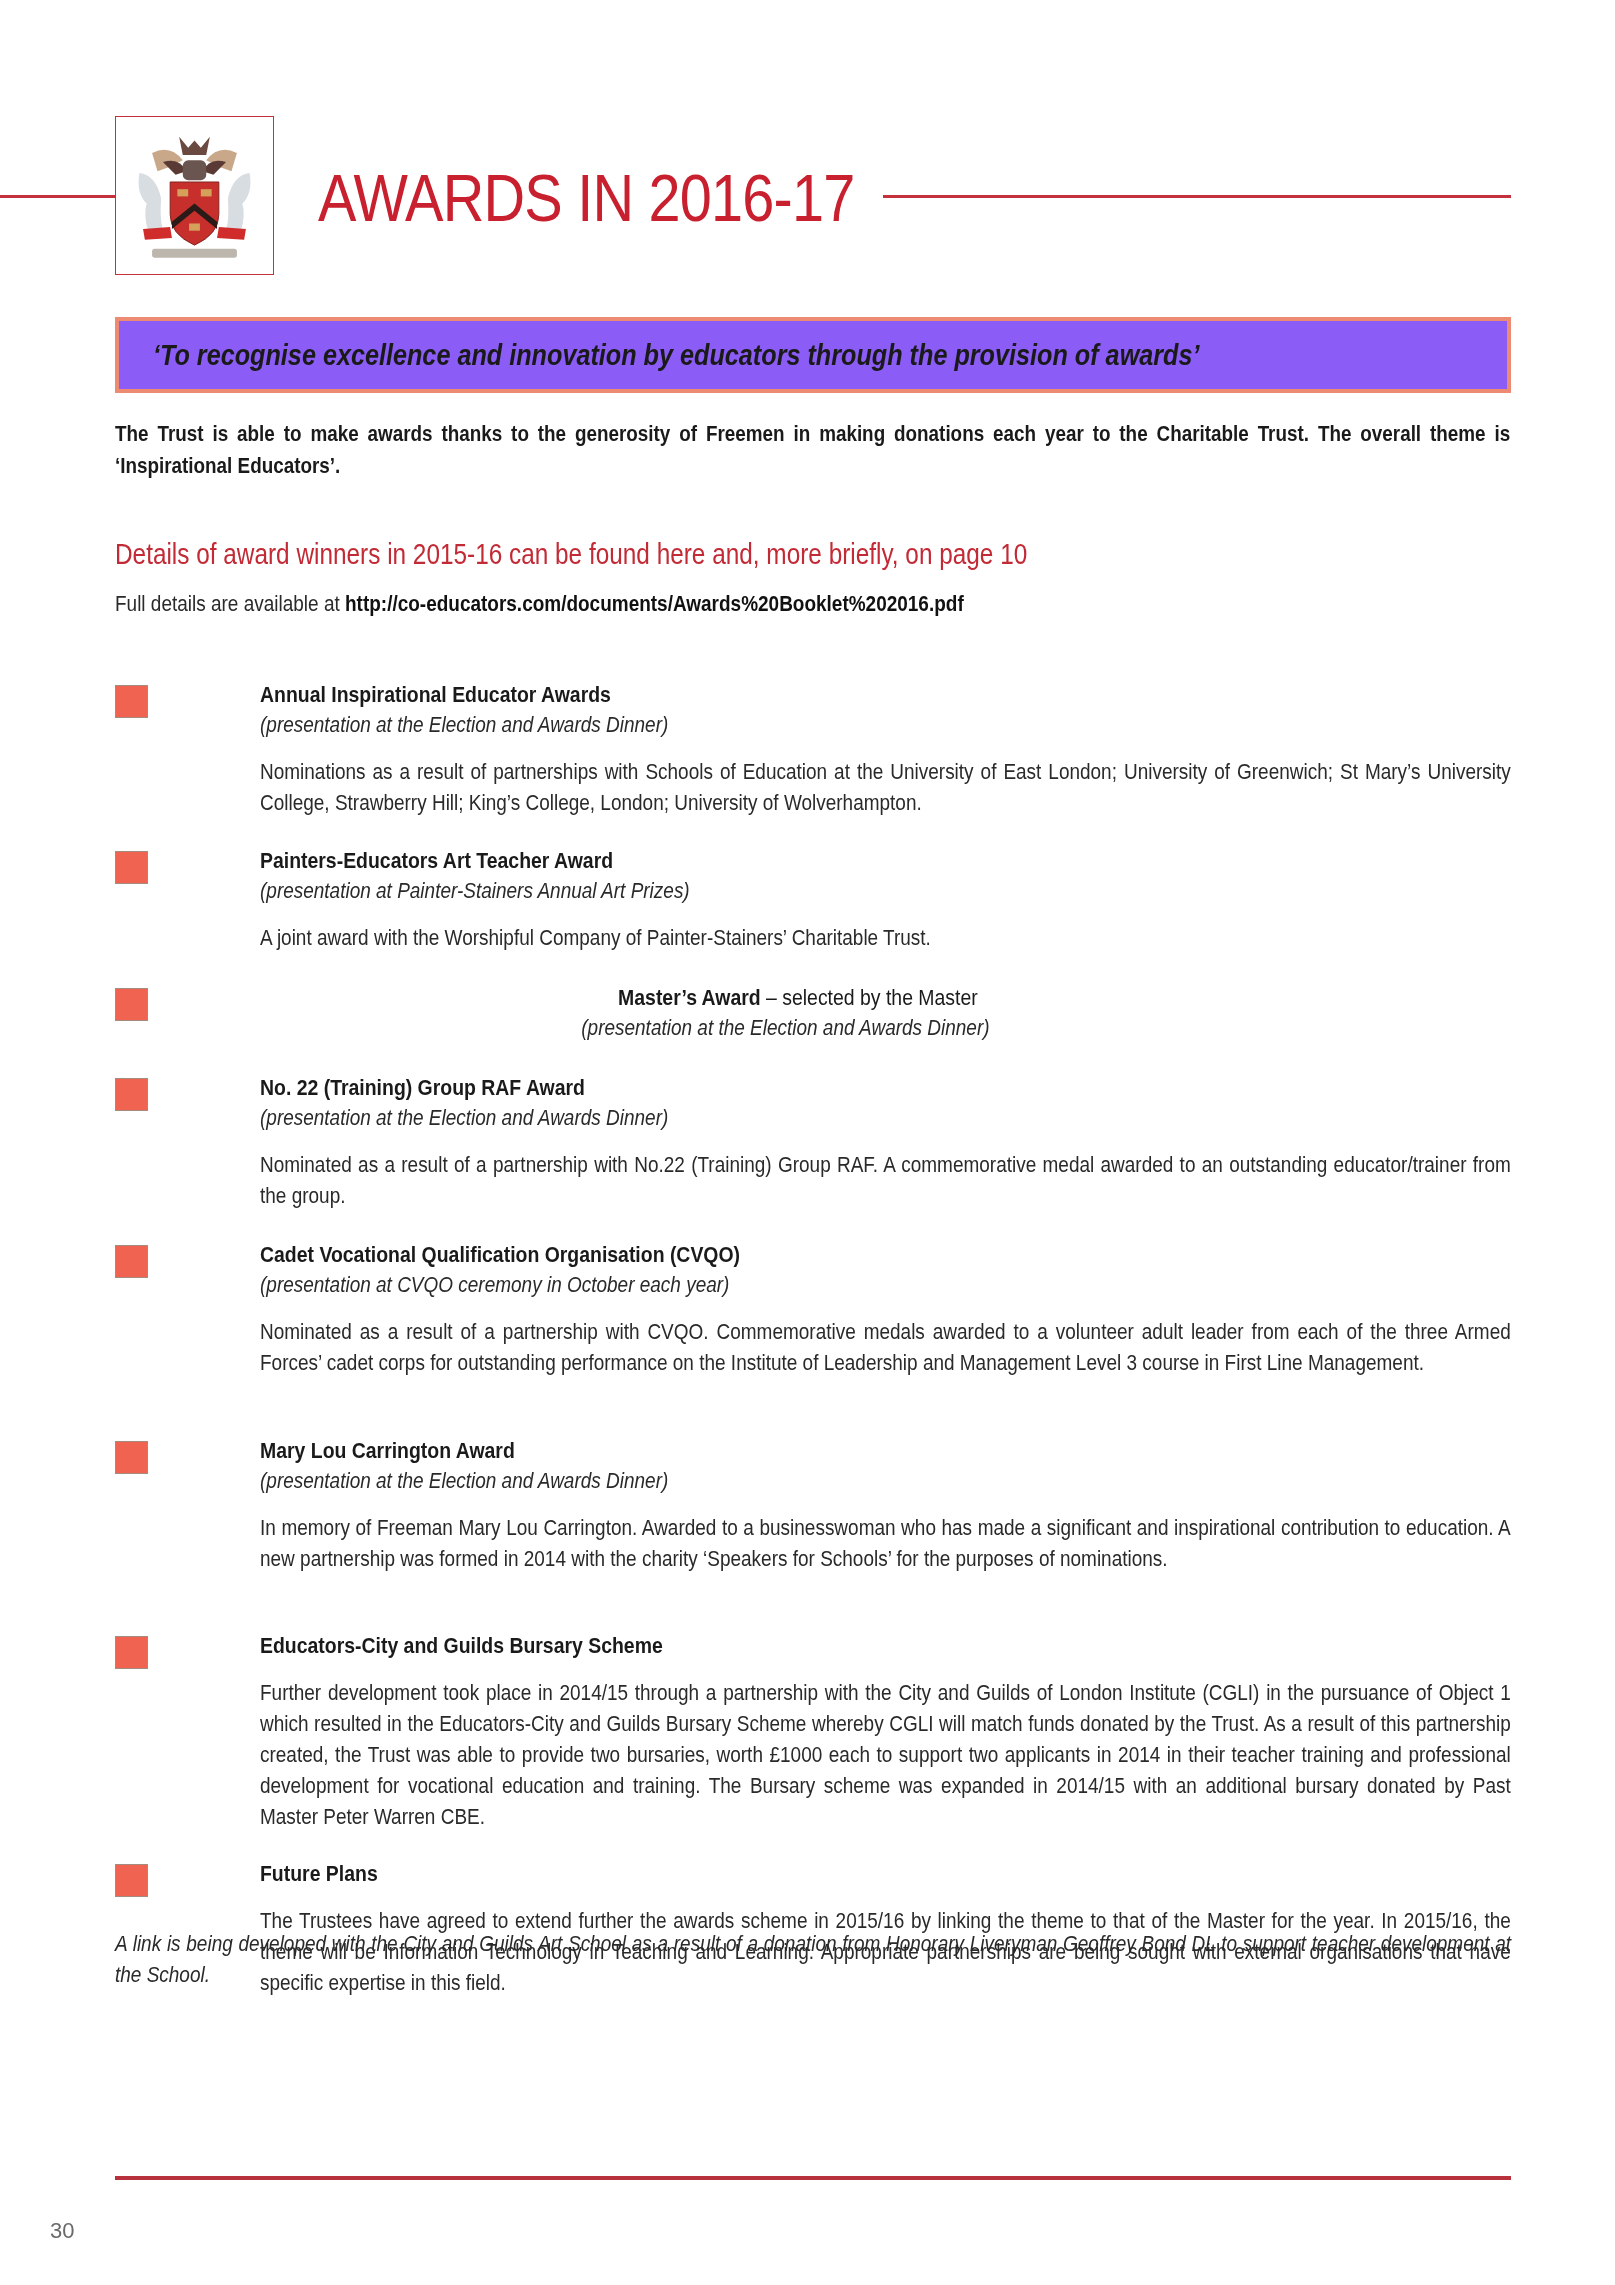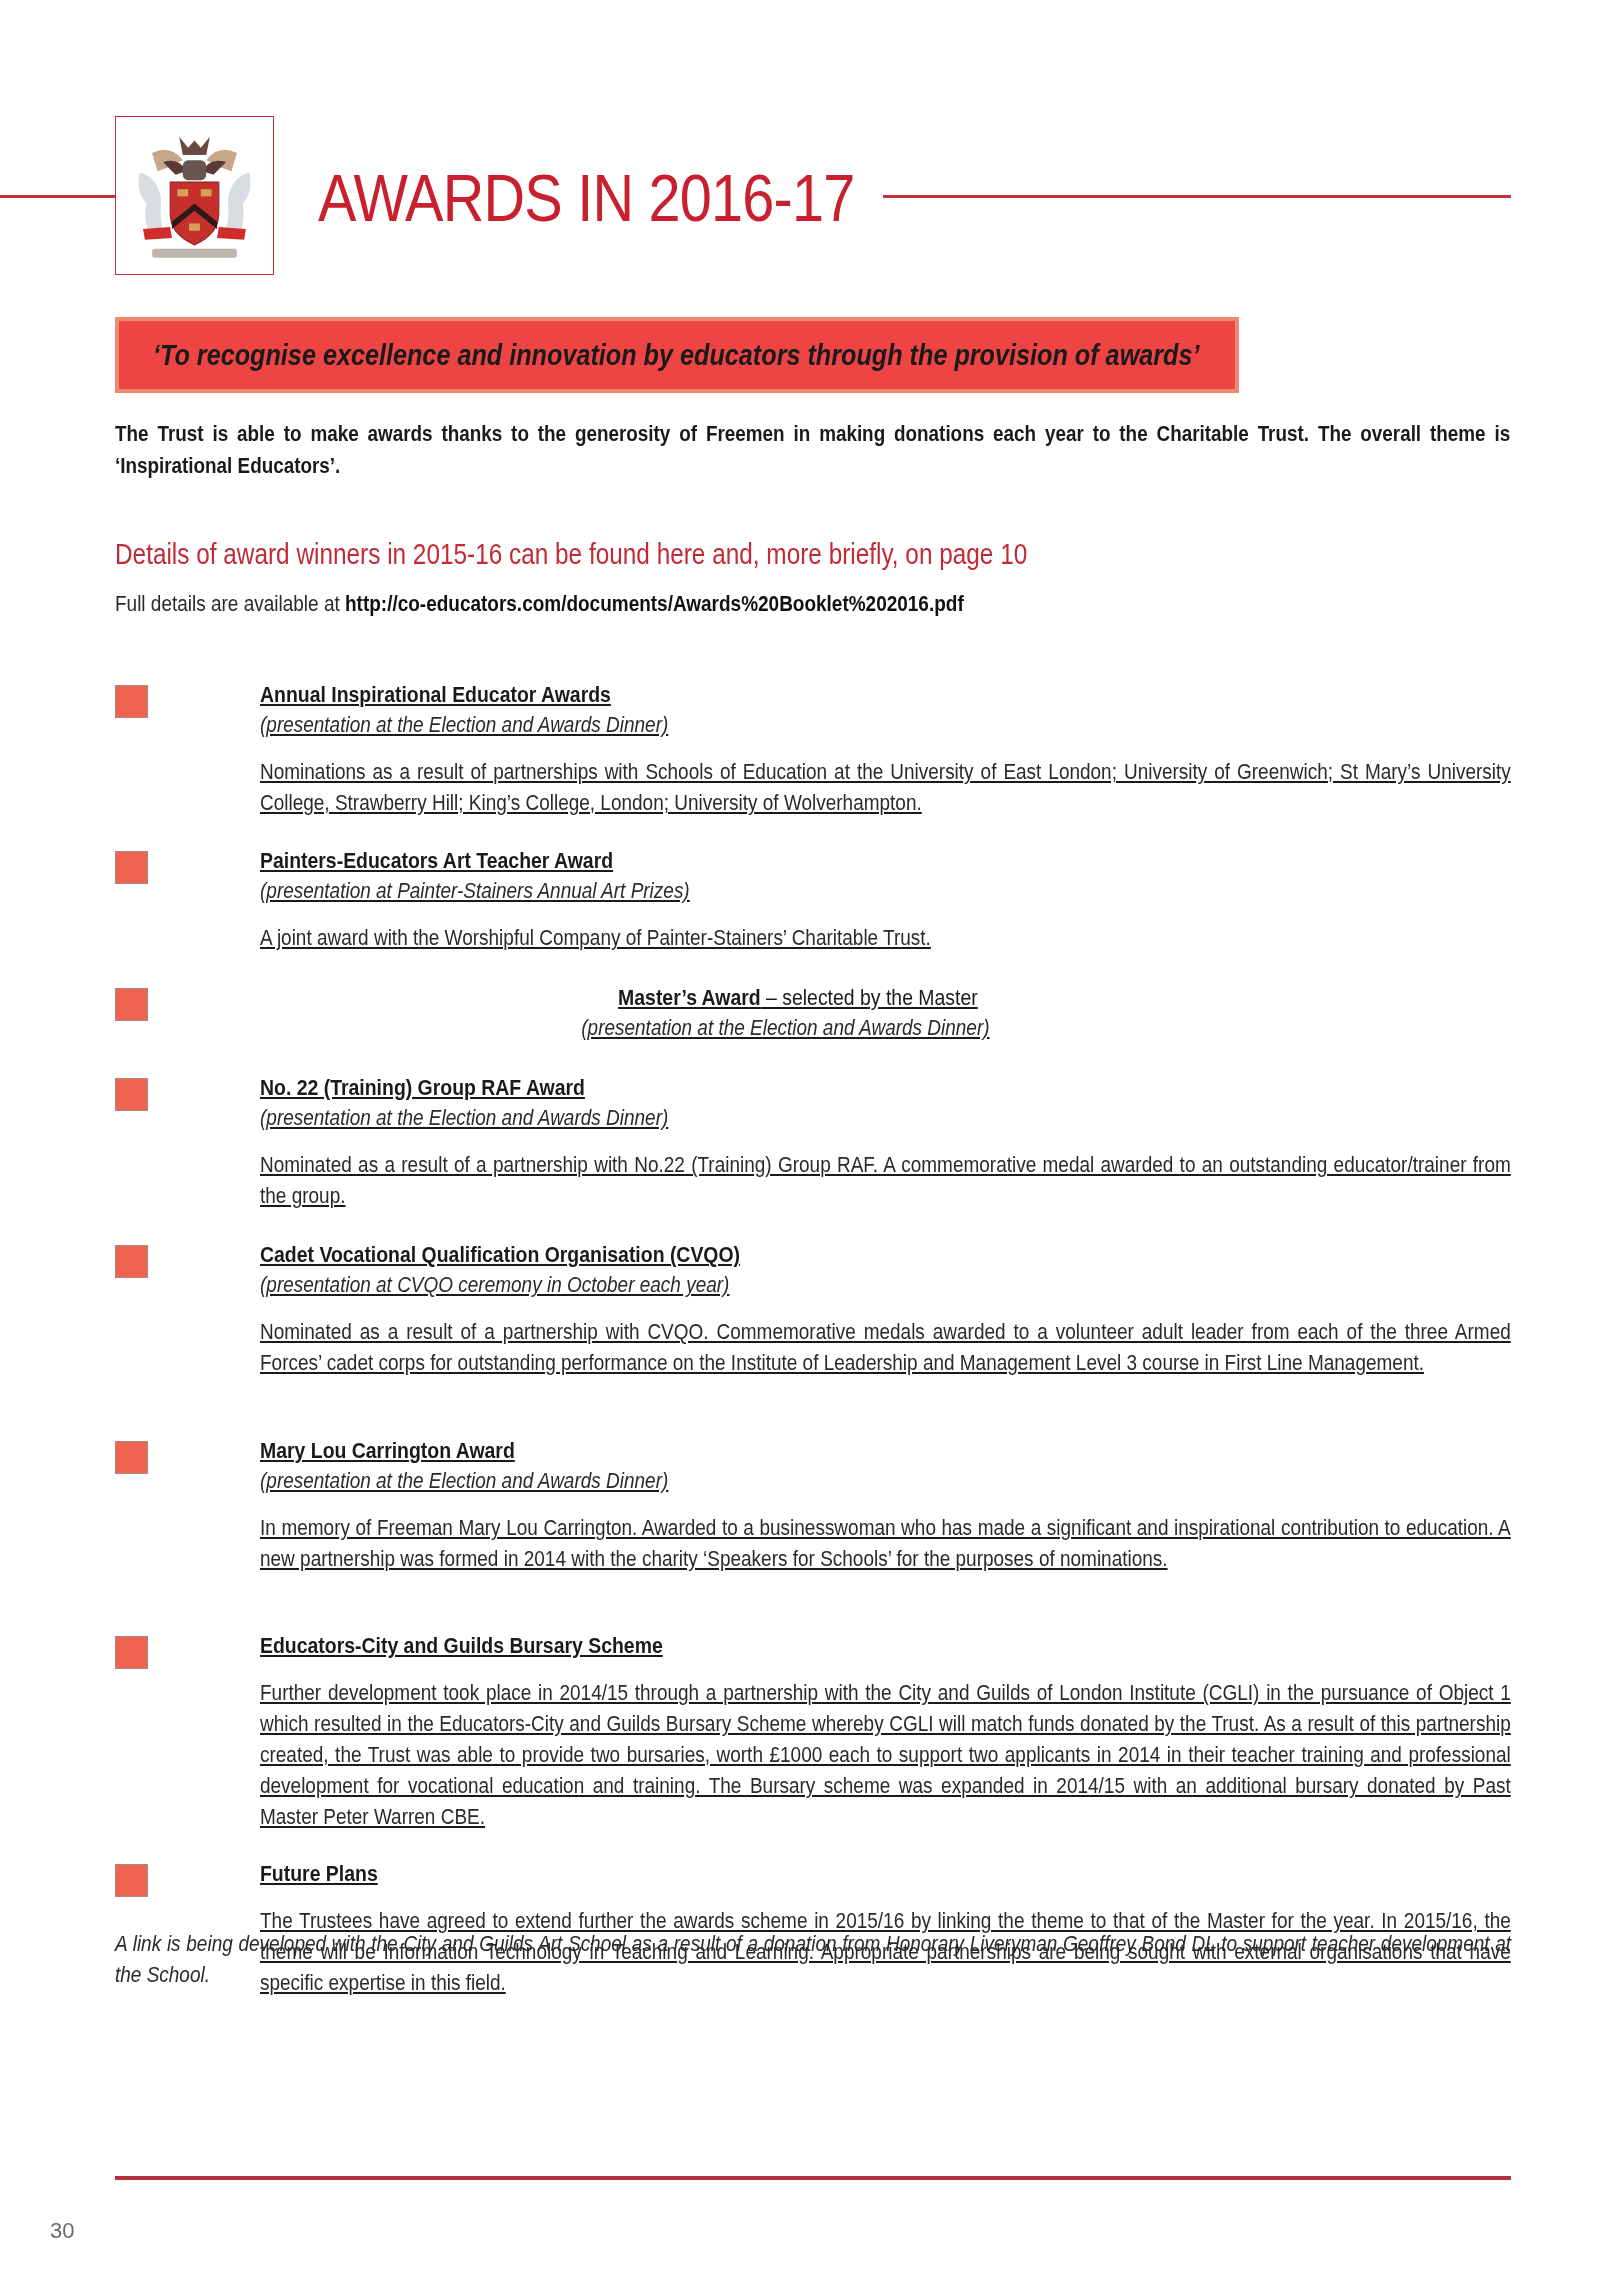--- a/index.html
+++ b/index.html
@@ -19,22 +19,22 @@
   .title {
     left: 318px; top: 159px; font-size: 67px; line-height: 78px; color: #c8202e;
     font-family: "Liberation Sans Narrow", "Liberation Sans", sans-serif;
     font-weight: normal; letter-spacing: -0.9px; white-space: nowrap;
     transform: scaleX(0.86); transform-origin: left top;
   }
   .hline-right { left: 883px; top: 195px; width: 628px; height: 2.7px; background: #c4303b; }
 
   
   .quote-box {
-    left: 115px; top: 317px; width: 1124px; height: 76px; box-sizing: border-box;
-    border: 4.5px solid #ec8a72; background: #ef4444;
+    left: 115px; top: 317px; width: 1396px; height: 76px; box-sizing: border-box;
+    border: 4.5px solid #ec8a72; background: #8b5cf6;
   }
   .quote-text {
     position: absolute; left: 34px; top: 16.3px; font-size: 30px; line-height: 36px;
     font-weight: bold; font-style: italic; color: #1a1a1a; white-space: nowrap;
     transform: scaleX(0.84); transform-origin: left top;
   }
 
   
   .intro {
     left: 115px; top: 418px; width: 1396px; font-size: 22px; line-height: 32px;
@@ -45,21 +45,21 @@
     left: 115px; top: 536px; font-size: 29px; line-height: 36px; color: #c22a35;
     white-space: nowrap; transform: scaleX(0.84); transform-origin: left top;
   }
   .full-details {
     left: 115px; top: 588px; font-size: 22.6px; line-height: 31px; color: #2a2a2a;
     white-space: nowrap; transform: scaleX(0.84); transform-origin: left top;
   }
   .full-details .url { font-weight: bold; color: #111; }
 
   
-  .items { left: 115px; top: 680px; width: 1396px; text-decoration: underline; }
+  .items { left: 115px; top: 680px; width: 1396px; }
   .item { position: relative; padding-left: 145px; }
   .bullet {
     position: absolute; left: 0; top: 5.4px; width: 31px; height: 31px;
     background: #ef6350; border: 1.8px solid #a58c80; box-sizing: content-box;
   }
   .item-title {
     font-size: 22.6px; line-height: 30px; font-weight: bold; color: #1a1a1a;
     white-space: nowrap; transform: scaleX(0.86); transform-origin: left top;
   }
   .item-title .suffix { font-weight: normal; }

